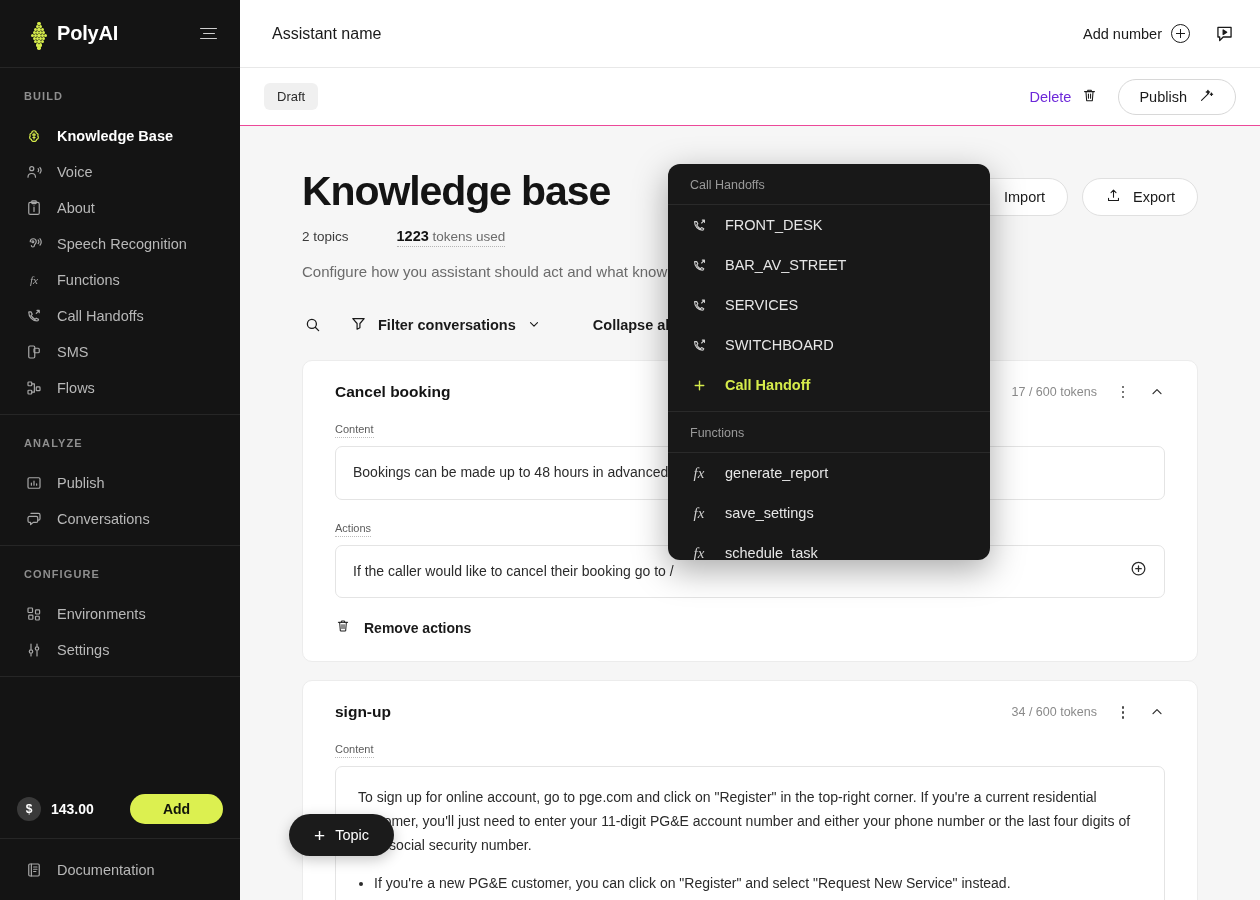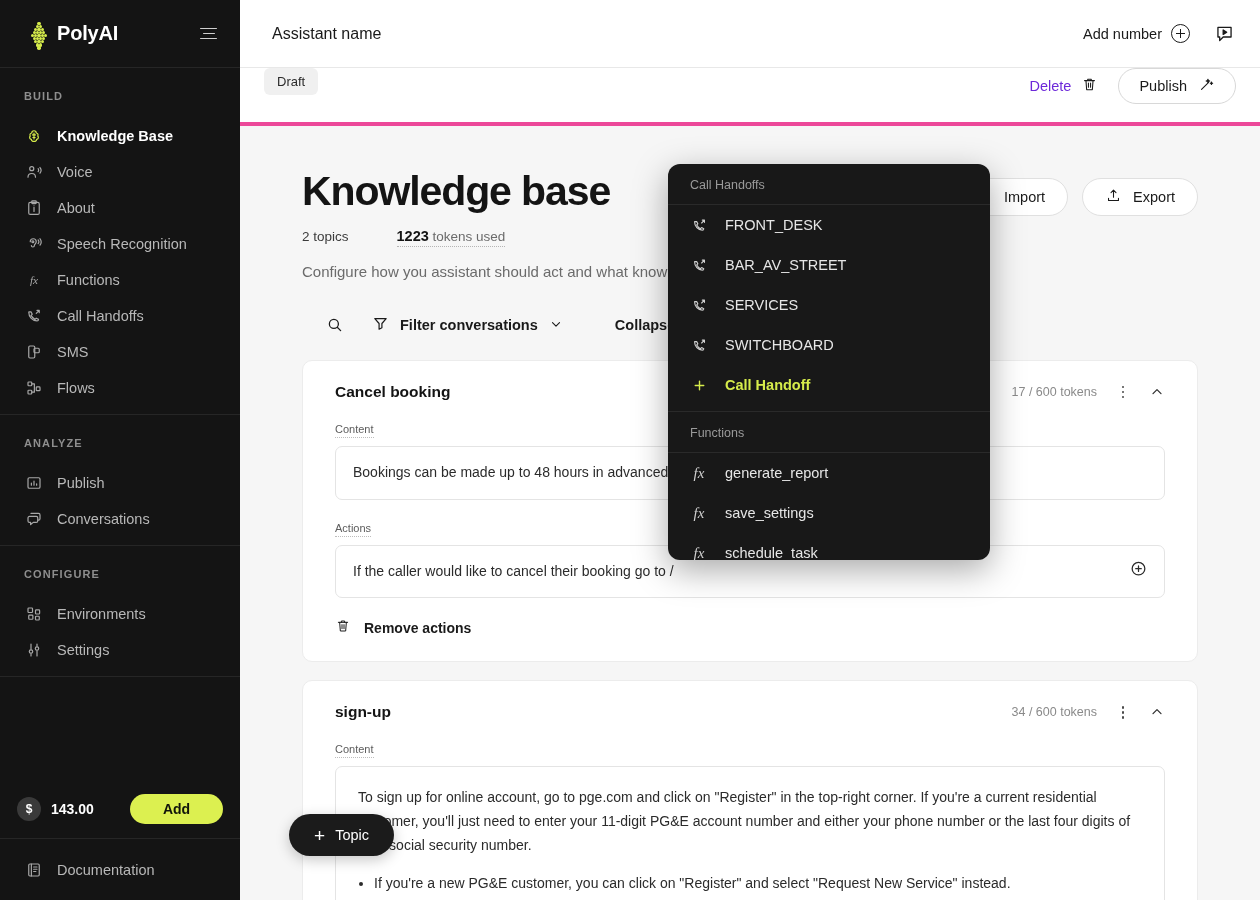--- a/index.html
+++ b/index.html
@@ -95,22 +95,22 @@
     border-radius: 50%; position: relative; }
   .circ-plus::before, .circ-plus::after {
     content: ""; position: absolute; background: #1a1a1a; }
   .circ-plus::before { left: 4px; right: 4px; top: 7.8px; height: 1.4px; }
   .circ-plus::after { top: 4px; bottom: 4px; left: 7.8px; width: 1.4px; }
   .icon-btn { width: 24px; height: 24px; cursor: pointer; display:flex;
     align-items:center; justify-content:center; }
   .icon-btn svg { width: 21px; height: 21px; display:block; }
 
   .actionbar {
-    height: 58px; background: #ffffff; border-bottom: 4px solid #ec4899;
-    display: flex; align-items: flex-start; padding: 0 24px 0 24px; flex: 0 0 58px;
+    height: 58px; background: #ffffff; border-bottom: 1px solid #ec4899;
+    display: flex; align-items: center; padding: 0 24px 0 24px; flex: 0 0 58px;
   }
   .draft-chip {
     background: #f0f0f0; color: #2b2b2b; font-size: 13px;
     padding: 6px 13px; border-radius: 6px;
   }
   .actionbar-right { margin-left: auto; display: flex; align-items: center; gap: 20px; }
   .delete-btn { display: flex; align-items: center; gap: 10px; cursor: pointer;
     font-size: 14.5px; color: #6d28d9; }
   .delete-btn svg { width: 17px; height: 17px; }
   .publish-btn {
@@ -134,21 +134,21 @@
 
   .headtools { position: absolute; right: 62px; top: 52px; display: flex; gap: 14px; }
   .pill-btn {
     display: flex; align-items: center; gap: 11px;
     background: #ffffff; border: 1px solid #e0e0e0; border-radius: 22px;
     height: 38px; padding: 0 22px; font-size: 14.5px; color: #1a1a1a;
     cursor: pointer; font-family: "Liberation Sans", sans-serif;
   }
   .pill-btn svg { width: 17px; height: 17px; }
 
-  .toolbar-row { display: flex; align-items: center; gap: 26px; padding: 34px 62px 0 84px; }
+  .toolbar-row { display: flex; align-items: center; gap: 26px; padding: 34px 62px 0 62px; }
   .tb-icon { width: 22px; height: 22px; cursor: pointer; display:flex; align-items:center; justify-content:center;}
   .tb-icon svg { width: 18px; height: 18px; }
   .tb-filter { display: flex; align-items: center; gap: 11px; cursor: pointer;
     font-size: 14.5px; font-weight: 700; color: #1a1a1a; }
   .tb-filter svg.funnel { width: 17px; height: 17px; }
   .tb-filter svg.chev { width: 14px; height: 14px; }
   .tb-collapse { font-size: 14.5px; font-weight: 700; color: #1a1a1a;
     cursor: pointer; margin-left: 26px; }
 
   .cards { padding: 24px 62px 0 62px; }

